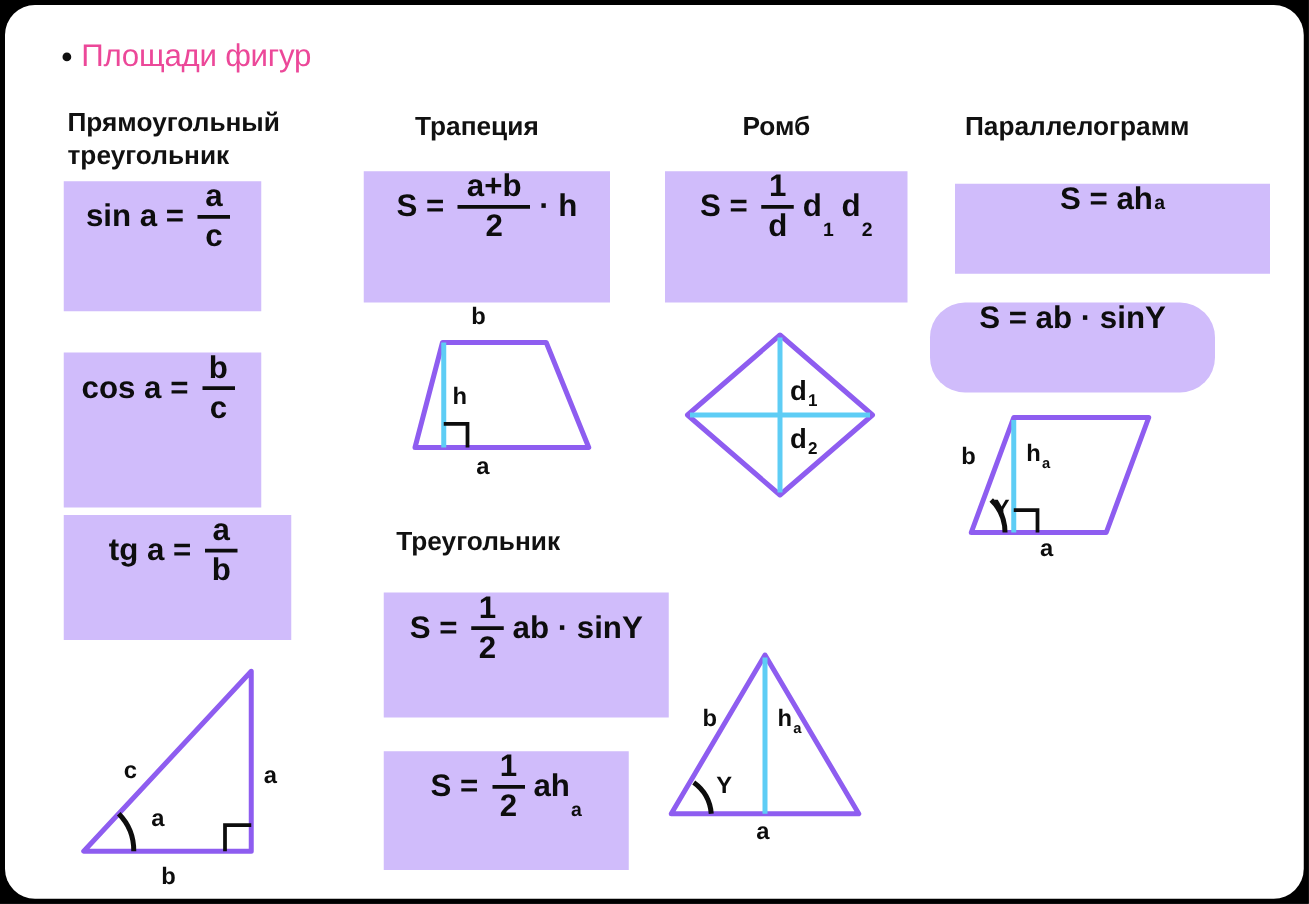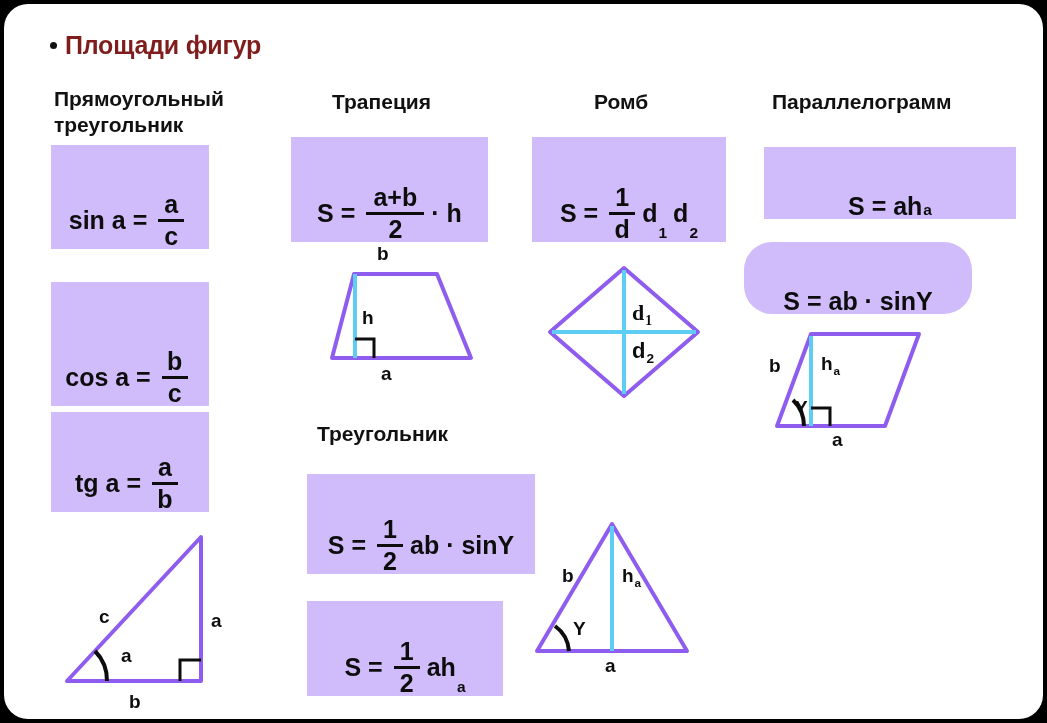--- a/index.html
+++ b/index.html
@@ -36,42 +36,42 @@
   }
   #title-bullet {
     width: 7px;
     height: 7px;
     border-radius: 50%;
     background: #111111;
     display: block;
   }
   #title-text {
     font-size: 25px;
-    font-weight: 700;
-    color: #7f1d1d;
+    font-weight: 400;
+    color: #ec4899;
     letter-spacing: -0.2px;
     white-space: nowrap;
   }
 
   
   .heading {
     position: absolute;
     font-size: 21px;
     font-weight: 700;
     color: #111111;
     line-height: 1.25;
     white-space: pre-line;
   }
 
   
   .fbox {
     position: absolute;
     background: #d0bcfb;
     display: flex;
-    align-items: flex-end;
+    align-items: flex-start;
     justify-content: center;
   }
   .formula {
     display: flex;
     align-items: center;
     font-size: 25px;
     font-weight: 700;
     color: #0d0d0d;
     line-height: 1;
     white-space: nowrap;
@@ -142,21 +142,21 @@
     <div class="formula">
       <span class="lhs">cos a =</span>
       <span class="frac">
         <span class="num">b</span>
         <span class="bar"></span>
         <span class="den">c</span>
       </span>
     </div>
   </div>
 
-  <div class="fbox" style="left:47px; top:408px; width:158px; height:100px;">
+  <div class="fbox" style="left:47px; top:408px; width:182px; height:100px;">
     <div class="formula">
       <span class="lhs">tg a =</span>
       <span class="frac">
         <span class="num">a</span>
         <span class="bar"></span>
         <span class="den">b</span>
       </span>
     </div>
   </div>
 
@@ -253,21 +253,21 @@
         <span class="sub">2</span>
     </div>
   </div>
 
   <div class="abs" style="left:540px; top:258px;">
     <svg width="160" height="140" viewBox="0 0 160 140">
       <polygon points="80,6 154,70 80,134 6,70" fill="none" stroke="#8e5df0" stroke-width="4" stroke-linejoin="round"></polygon>
       <line x1="80" y1="8" x2="80" y2="132" stroke="#5ecdf5" stroke-width="4"></line>
       <line x1="8" y1="70" x2="152" y2="70" stroke="#5ecdf5" stroke-width="4"></line>
     </svg>
-    <span class="dlabel" style="left:88px; top:40px; font-size:22px;font-family:Liberation Serif, serif;"><span>d</span><span class="sub">1</span></span>
+    <span class="dlabel" style="left:88px; top:40px; font-size:22px;"><span>d</span><span class="sub">1</span></span>
     <span class="dlabel" style="left:88px; top:78px; font-size:22px;"><span>d</span><span class="sub">2</span></span>
   </div>
 
   <div class="heading" style="left:768px; top:85px;text-align:center;">Параллелограмм</div>
 
   <div class="fbox" style="left:760px; top:143px; width:252px; height:72px;">
     <div class="formula">
       <span>S = ah</span>
         <span class="sub">a</span>
     </div>

